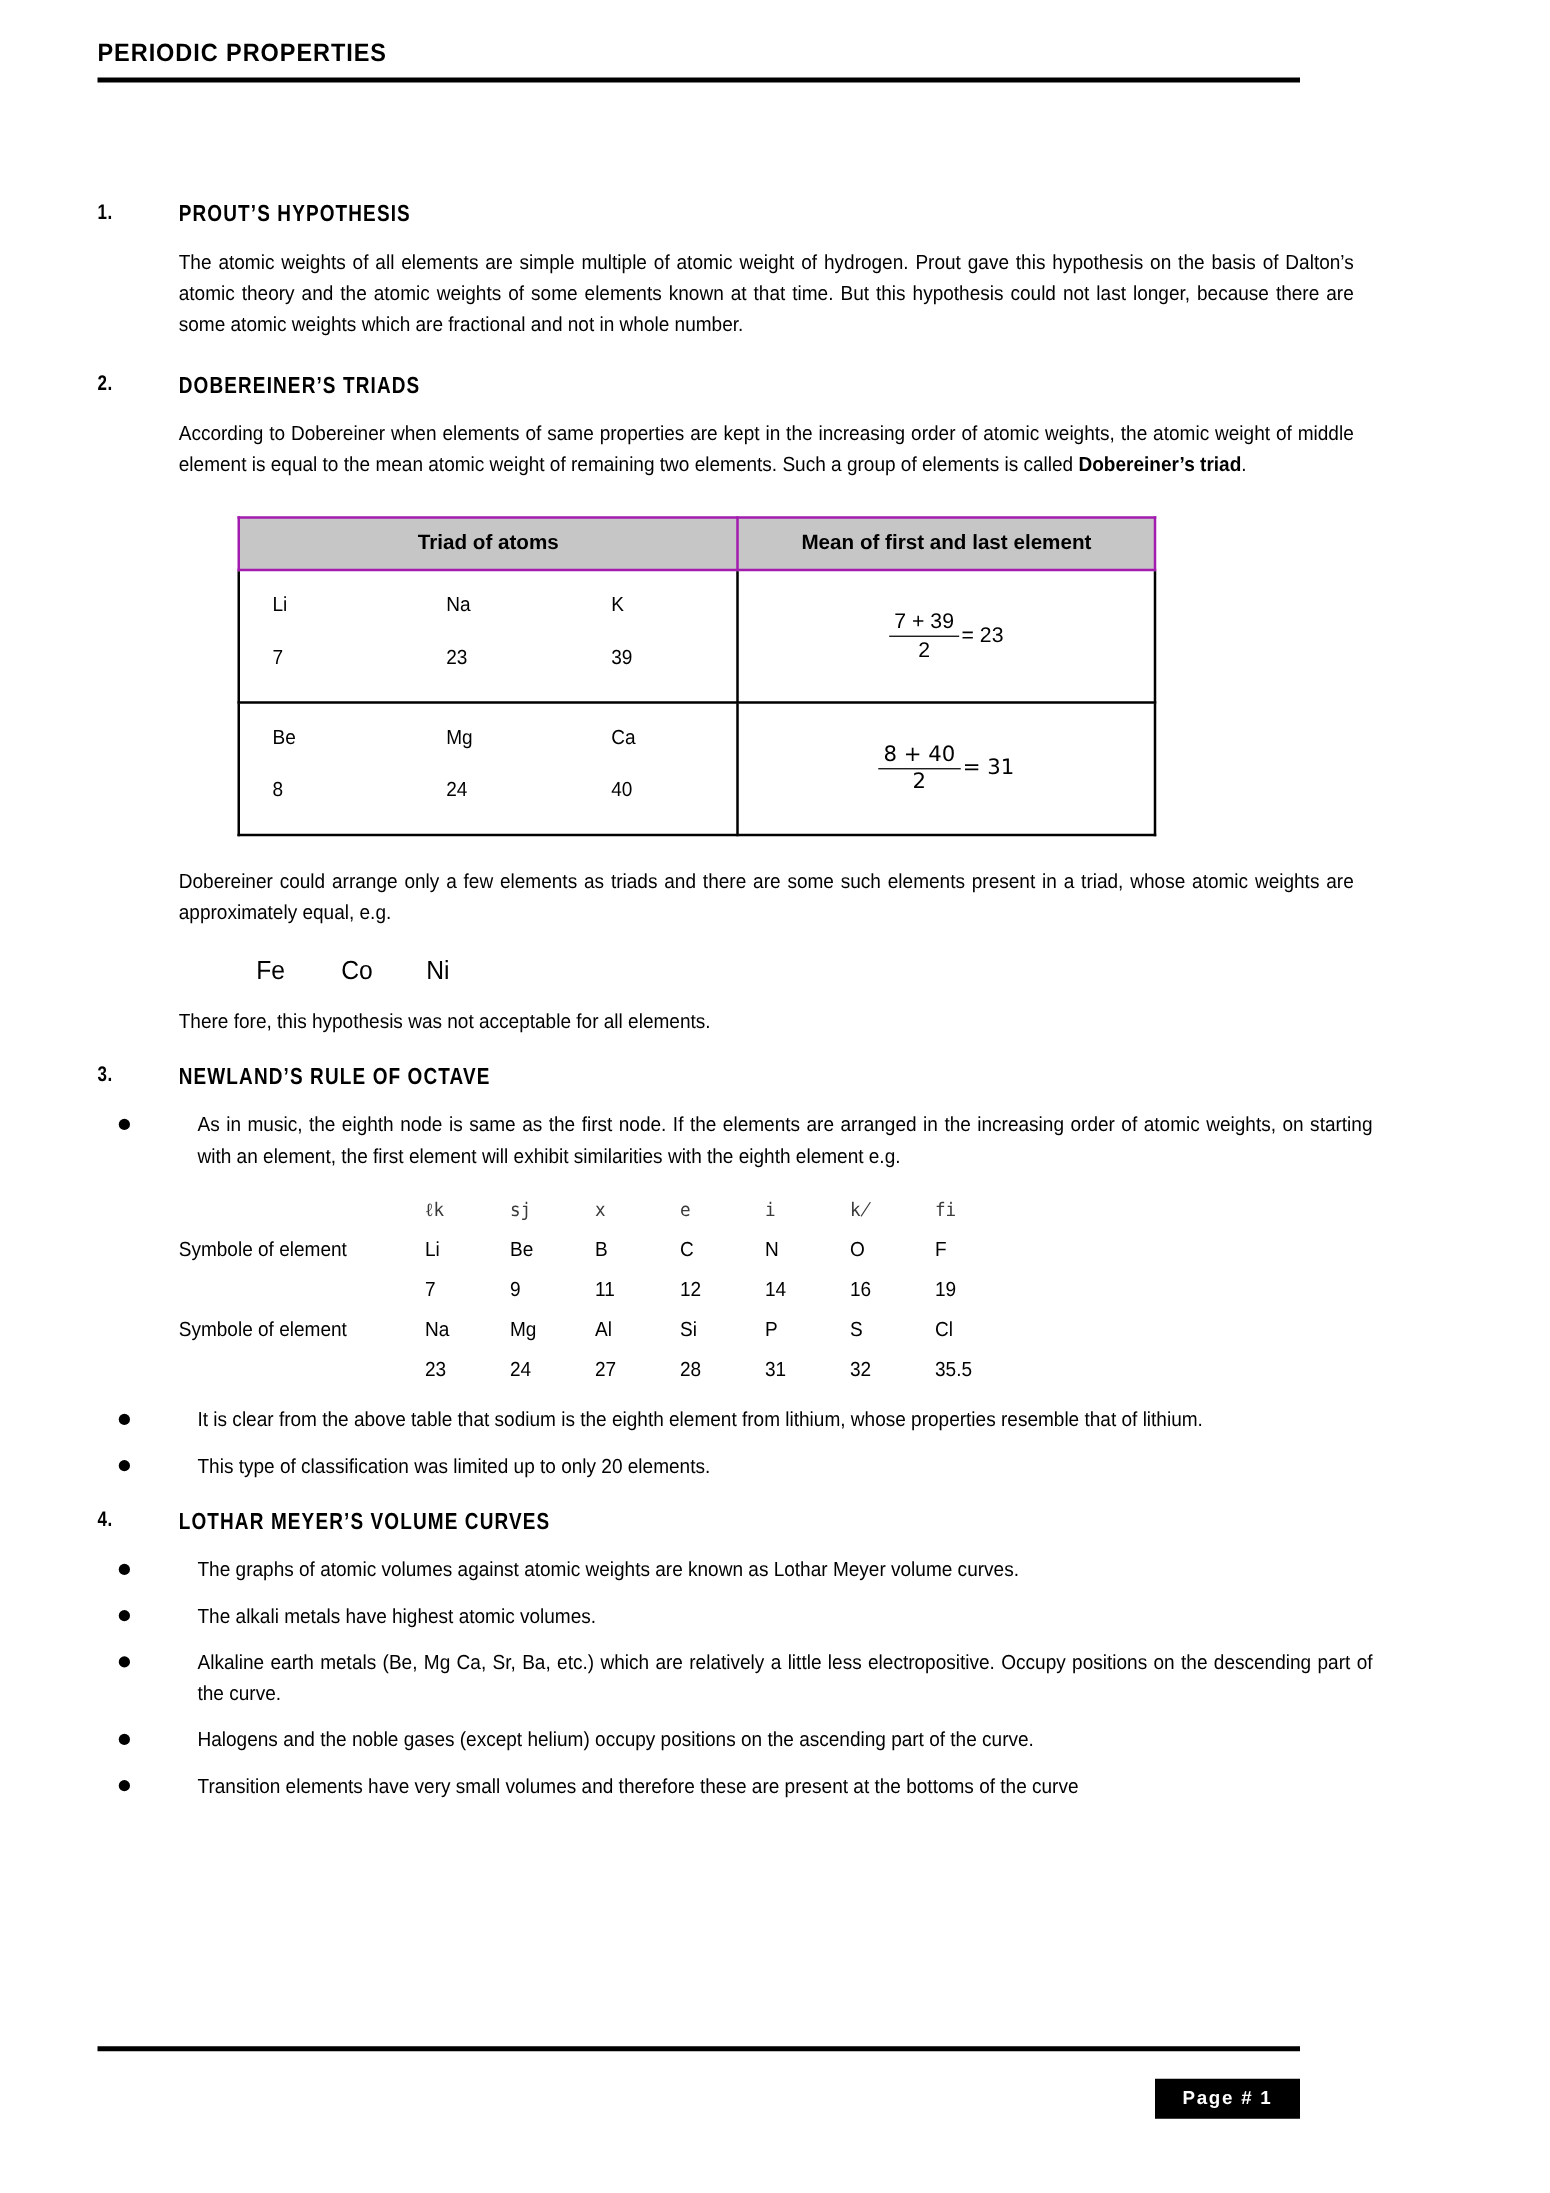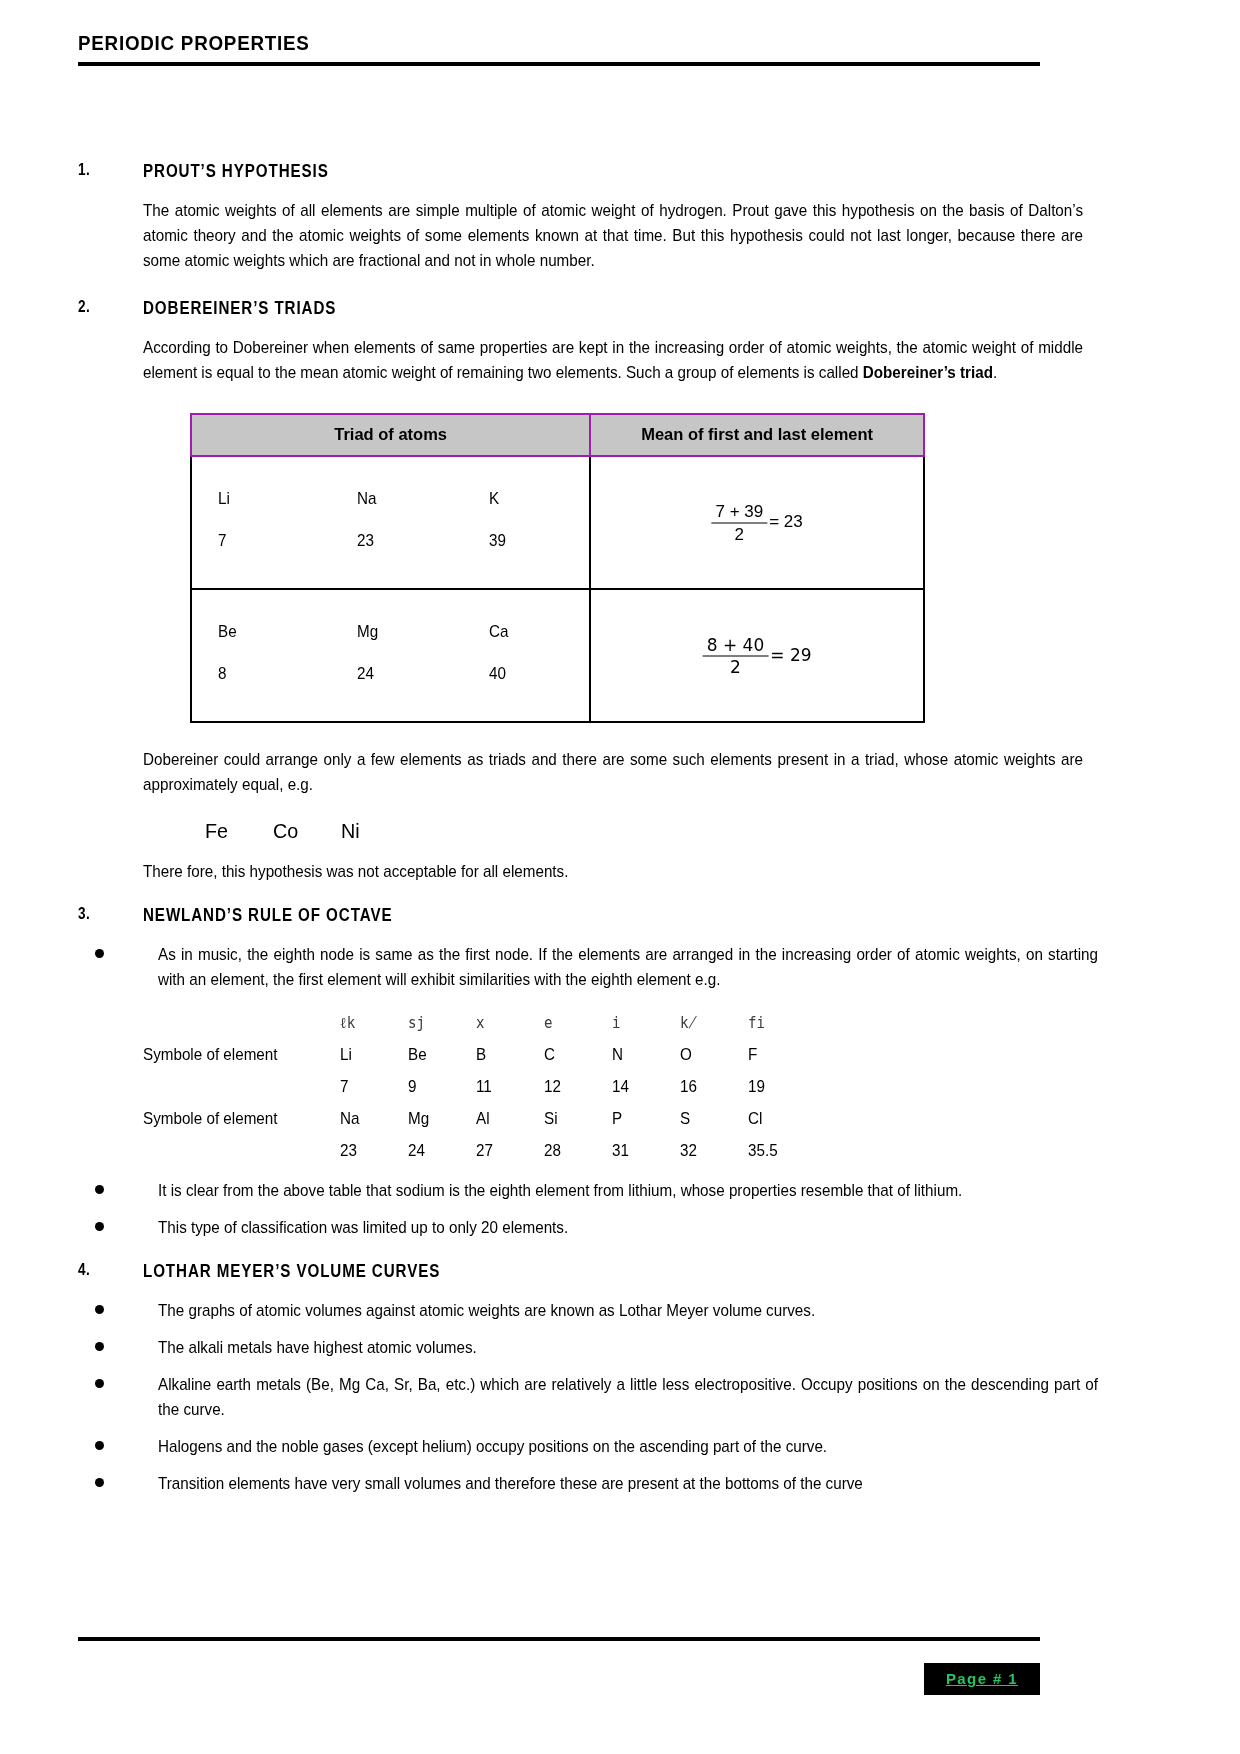--- a/index.html
+++ b/index.html
@@ -54,27 +54,26 @@
   }
   .footer-rule {
     border-top: 4px solid #000;
     width: 962px;
   }
   .footer-badge {
     position: absolute;
     right: 0;
     top: 26px;
     background: #000000;
-    color: #22c55e;
+    color: #ffffff;
     font-weight: bold;
     font-size: 15px;
     letter-spacing: 1.4px;
     padding: 7px 22px 8px 22px;
     white-space: nowrap;
-    text-decoration: underline;
   }
 
   
   .content {
     position: absolute;
     left: 0;
     top: 160px;
     width: 1240px;
   }
 
@@ -186,21 +185,21 @@
     font-family: "Liberation Sans", sans-serif;
     transform: scaleX(0.94);
     transform-origin: left center;
   }
   .tcol1 { width: 36px; margin-left: 26px; }
   .tcol2 { width: 36px; margin-left: 103px; }
   .tcol3 { width: 36px; margin-left: 96px; }
 
   .mean-cell {
     text-align: center;
-    height: 131px;
+    height: 104px;
     position: relative;
   }
   .frac-wrap {
     display: inline-flex;
     align-items: center;
     justify-content: center;
     position: absolute;
     left: 50%;
     top: 50%;
     transform: translate(-50%, -50%);
@@ -364,21 +363,21 @@
             </div>
           </div>
         </td>
         <td>
           <div class="mean-cell">
             <span class="frac-wrap frac-serif">
               <span class="frac">
                 <span class="num">8 + 40</span>
                 <span class="den">2</span>
               </span>
-              <span class="frac-eq frac-serif-eq">= 29</span>
+              <span class="frac-eq frac-serif-eq">= 31</span>
             </span>
           </div>
         </td>
       </tr>
     </tbody>
       </table>
 
     <div class="gap-24"></div>
     <div class="para">Dobereiner could arrange only a few elements as triads and there are some such elements present in a triad, whose atomic weights are approximately equal, e.g.</div>
 

